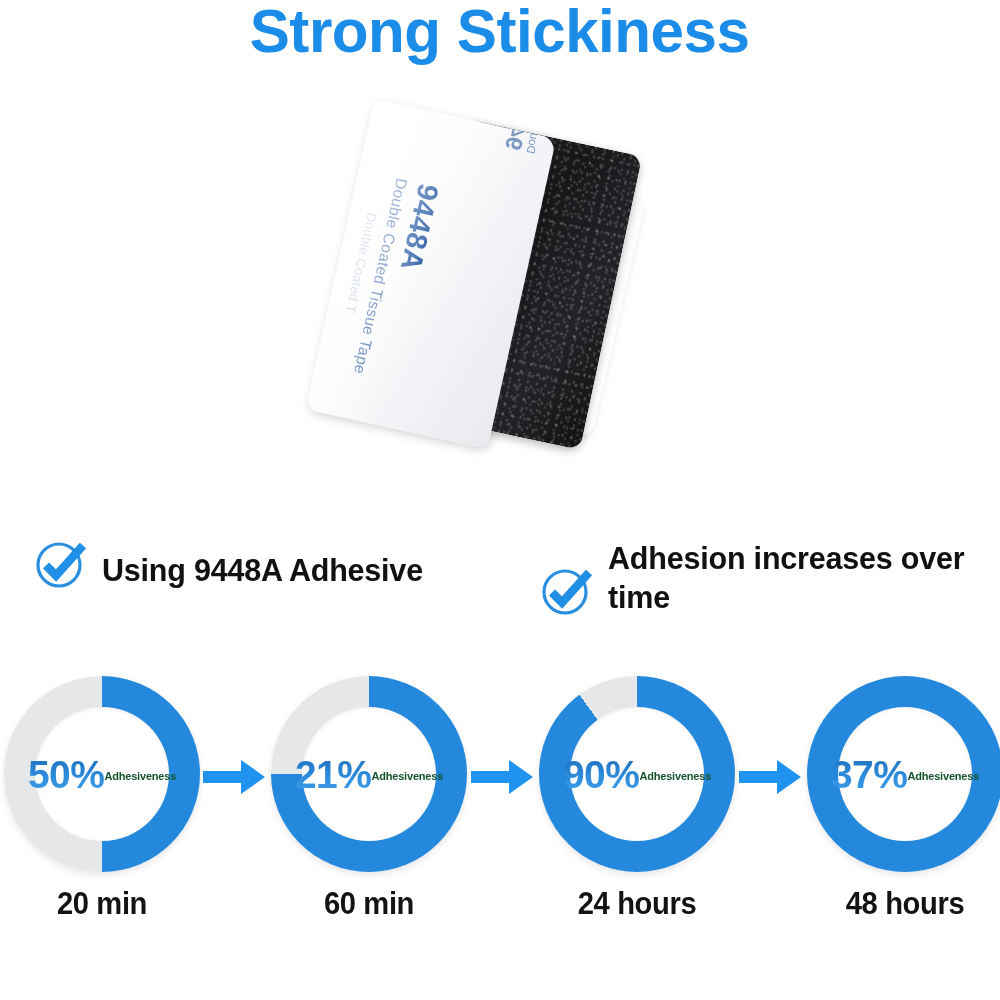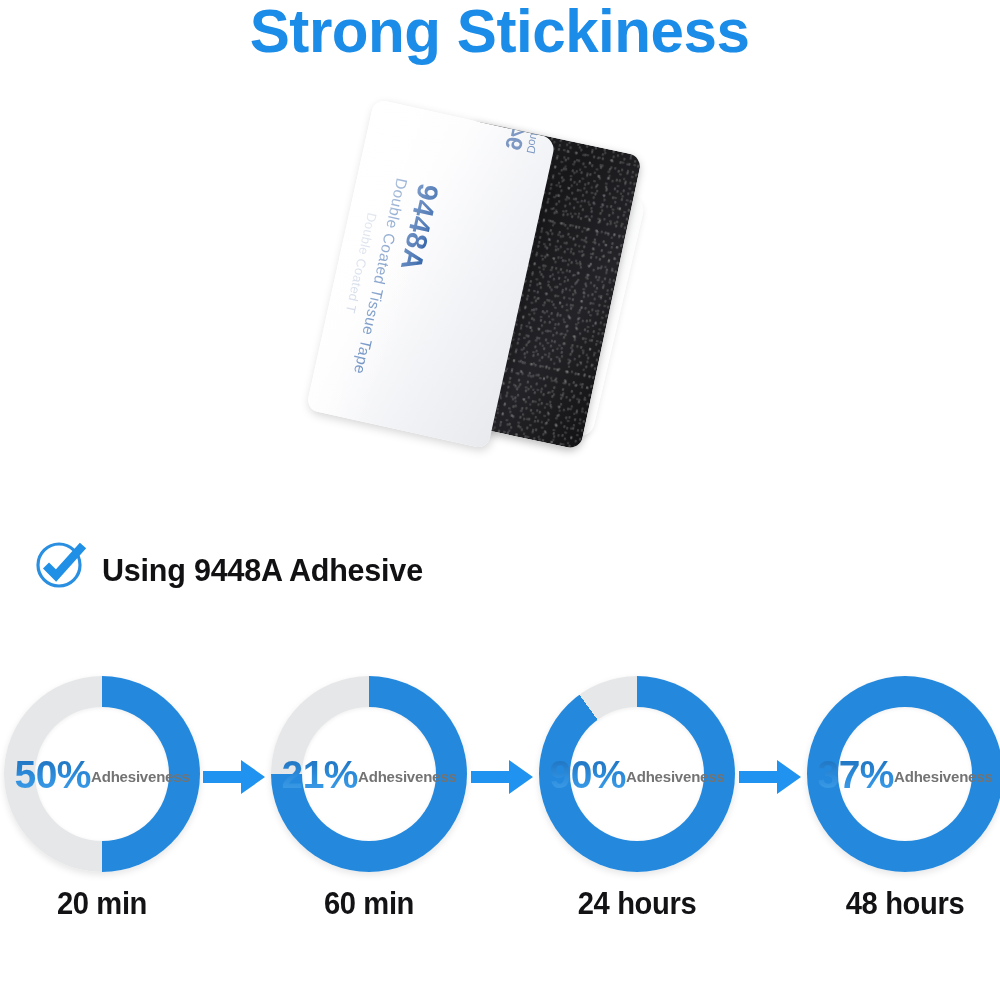--- a/index.html
+++ b/index.html
@@ -247,23 +247,23 @@
     font-size: 39px;
     font-weight: 700;
     line-height: 1;
     background: linear-gradient(180deg, #1d6fba 0%, #2e8ede 58%, #3f9fe8 100%);
     -webkit-background-clip: text;
     background-clip: text;
     color: transparent;
     letter-spacing: -0.5px;
   }
   .adh {
-    font-size: 15px;
-    font-weight: 700;
-    color: #737373;
+    font-size: 11px;
+    font-weight: 700;
+    color: #14532d;
     margin-top: 4px;
     letter-spacing: -0.2px;
   }
   .time-label {
     margin-top: 16px;
     font-size: 31px;
     font-weight: 700;
     color: #131316;
     letter-spacing: -0.4px;
     line-height: 1;
@@ -315,20 +315,29 @@
   <div class="feature feature-1">
     <span class="check-icon">
       <svg viewBox="0 0 54 54" width="54" height="54" aria-hidden="true">
         <circle cx="25" cy="29" r="21" fill="none" stroke="#2a8fe0" stroke-width="3.2"></circle>
         <path d="M12 29.5 L22 39.5 L49 9.5" fill="none" stroke="#1f90e6" stroke-width="8.5" stroke-linecap="butt" stroke-linejoin="miter"></path>
       </svg>
     </span>
     <span class="feature-label">Using 9448A Adhesive</span>
   </div>
 
+  <div class="feature feature-2">
+    <span class="check-icon">
+      <svg viewBox="0 0 54 54" width="54" height="54" aria-hidden="true">
+        <circle cx="25" cy="29" r="21" fill="none" stroke="#2a8fe0" stroke-width="3.2"></circle>
+        <path d="M12 29.5 L22 39.5 L49 9.5" fill="none" stroke="#1f90e6" stroke-width="8.5" stroke-linecap="butt" stroke-linejoin="miter"></path>
+      </svg>
+    </span>
+    <span class="feature-label">Adhesion increases over time</span>
+  </div>
 
 </div>
 
 <div class="timeline">
 
   <div class="step step-1">
     <div class="donut" style="background: conic-gradient(rgb(36, 137, 221) 0deg, rgb(36, 137, 221) 180deg, rgb(230, 231, 232) 180deg, rgb(230, 231, 232) 360deg);">
       <div class="donut-hole">
         <div class="pct">50%</div>
         <div class="adh">Adhesiveness</div>

